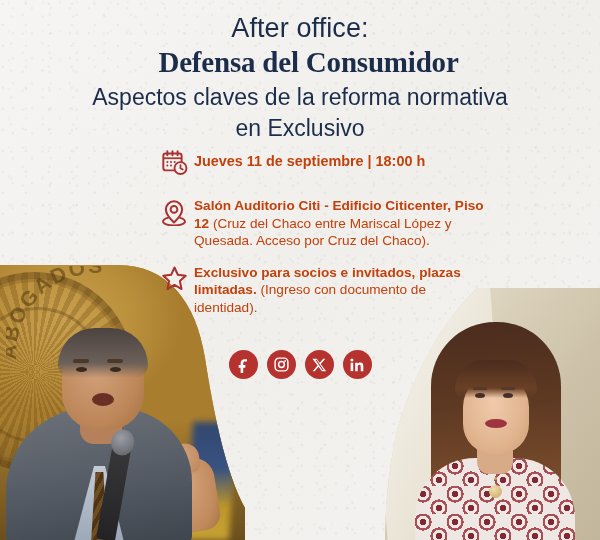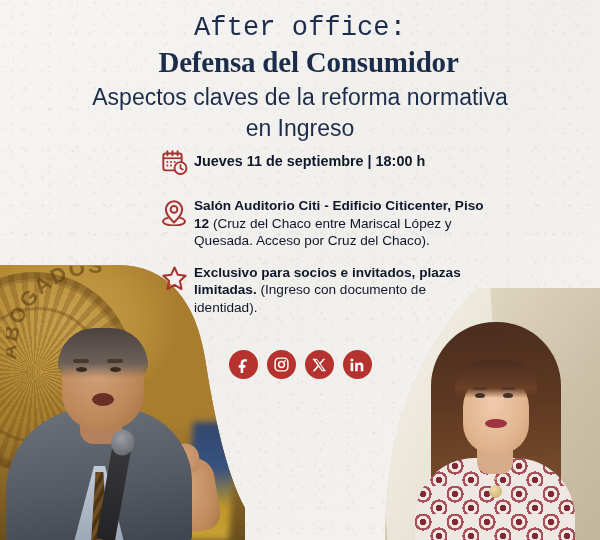--- a/index.html
+++ b/index.html
@@ -43,21 +43,21 @@
   .headline {
     position: absolute;
     top: 12px;
     left: 0;
     width: 600px;
     text-align: center;
     z-index: 4;
     color: #1b2d4a;
   }
   .hl-kicker {
-    font-family: Liberation Mono, monospace;
+    font-family: Liberation Sans, sans-serif;
     font-size: 27px;
     line-height: 32px;
     font-weight: 400;
     letter-spacing: .1px;
   }
   .hl-main {
     font-family: "Liberation Serif", serif;
     font-size: 29px;
     line-height: 35px;
     font-weight: 700;
@@ -91,21 +91,21 @@
     width: 34px;
     height: 34px;
     display: flex;
     align-items: flex-start;
     justify-content: center;
     padding-top: 1px;
   }
   .row-icon svg { display: block; }
   .row-text {
     flex: 1 1 auto;
-    color: #0f172a;
+    color: #c2410c;
     font-family: "Liberation Sans", sans-serif;
     font-size: 13.6px;
     line-height: 17.5px;
     padding-left: 3px;
   }
   .row-date .row-text {
     font-weight: 700;
     font-size: 14.4px;
     padding-top: 5px;
   }
@@ -458,21 +458,21 @@
     <div class="w-eye l"></div>
     <div class="w-eye r"></div>
     <div class="w-lips"></div>
     <div class="w-pendant"></div>
   </div>
 
   <div class="headline">
     <div class="hl-kicker">After office:</div>
     <div class="hl-main">Defensa del Consumidor</div>
     <div class="hl-sub">Aspectos claves de la reforma normativa</div>
-    <div class="hl-sub">en Ingreso</div>
+    <div class="hl-sub">en Exclusivo</div>
   </div>
 
   <div class="details">
 
     <div class="row row-date">
       <div class="row-icon">
         <svg width="27" height="27" viewBox="0 0 28 28">
           <rect x="2.4" y="4.6" width="19" height="17.6" rx="2.4" fill="none" stroke="#a8322f" stroke-width="2"></rect>
           <line x1="2.4" y1="9.6" x2="21.4" y2="9.6" stroke="#a8322f" stroke-width="1.8"></line>
           <line x1="6.6" y1="2.2" x2="6.6" y2="6.4" stroke="#a8322f" stroke-width="2" stroke-linecap="round"></line>

